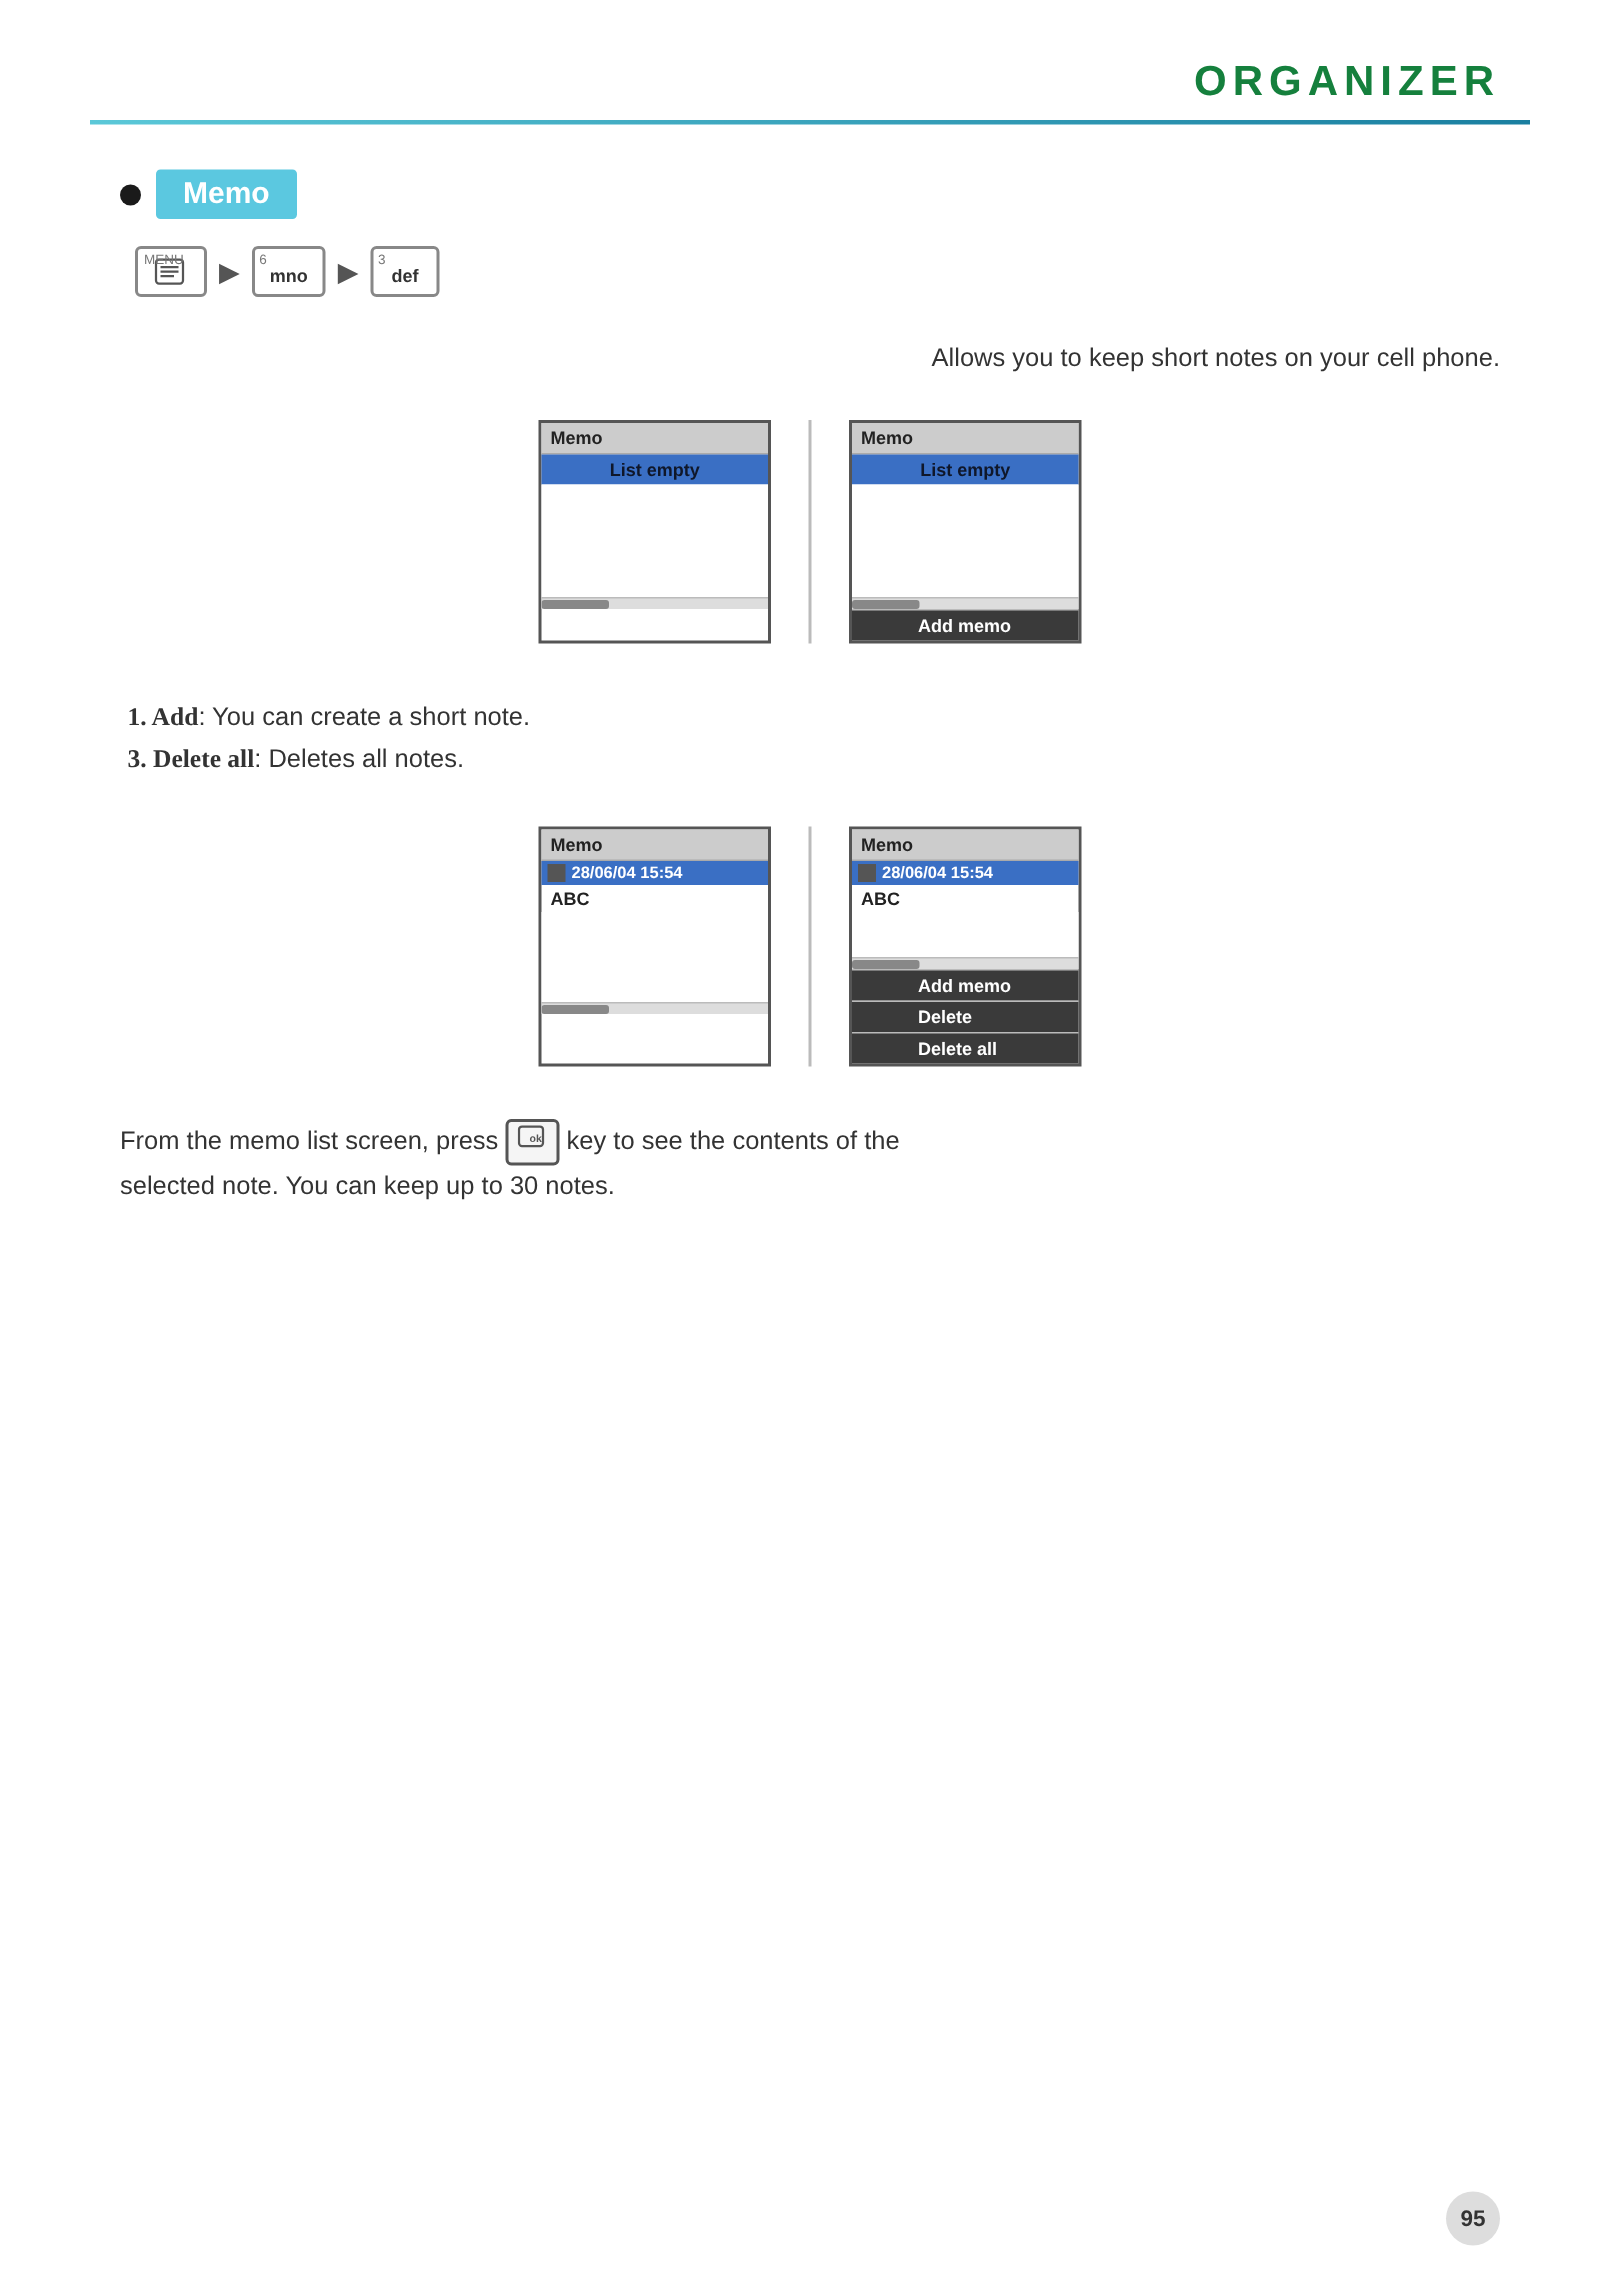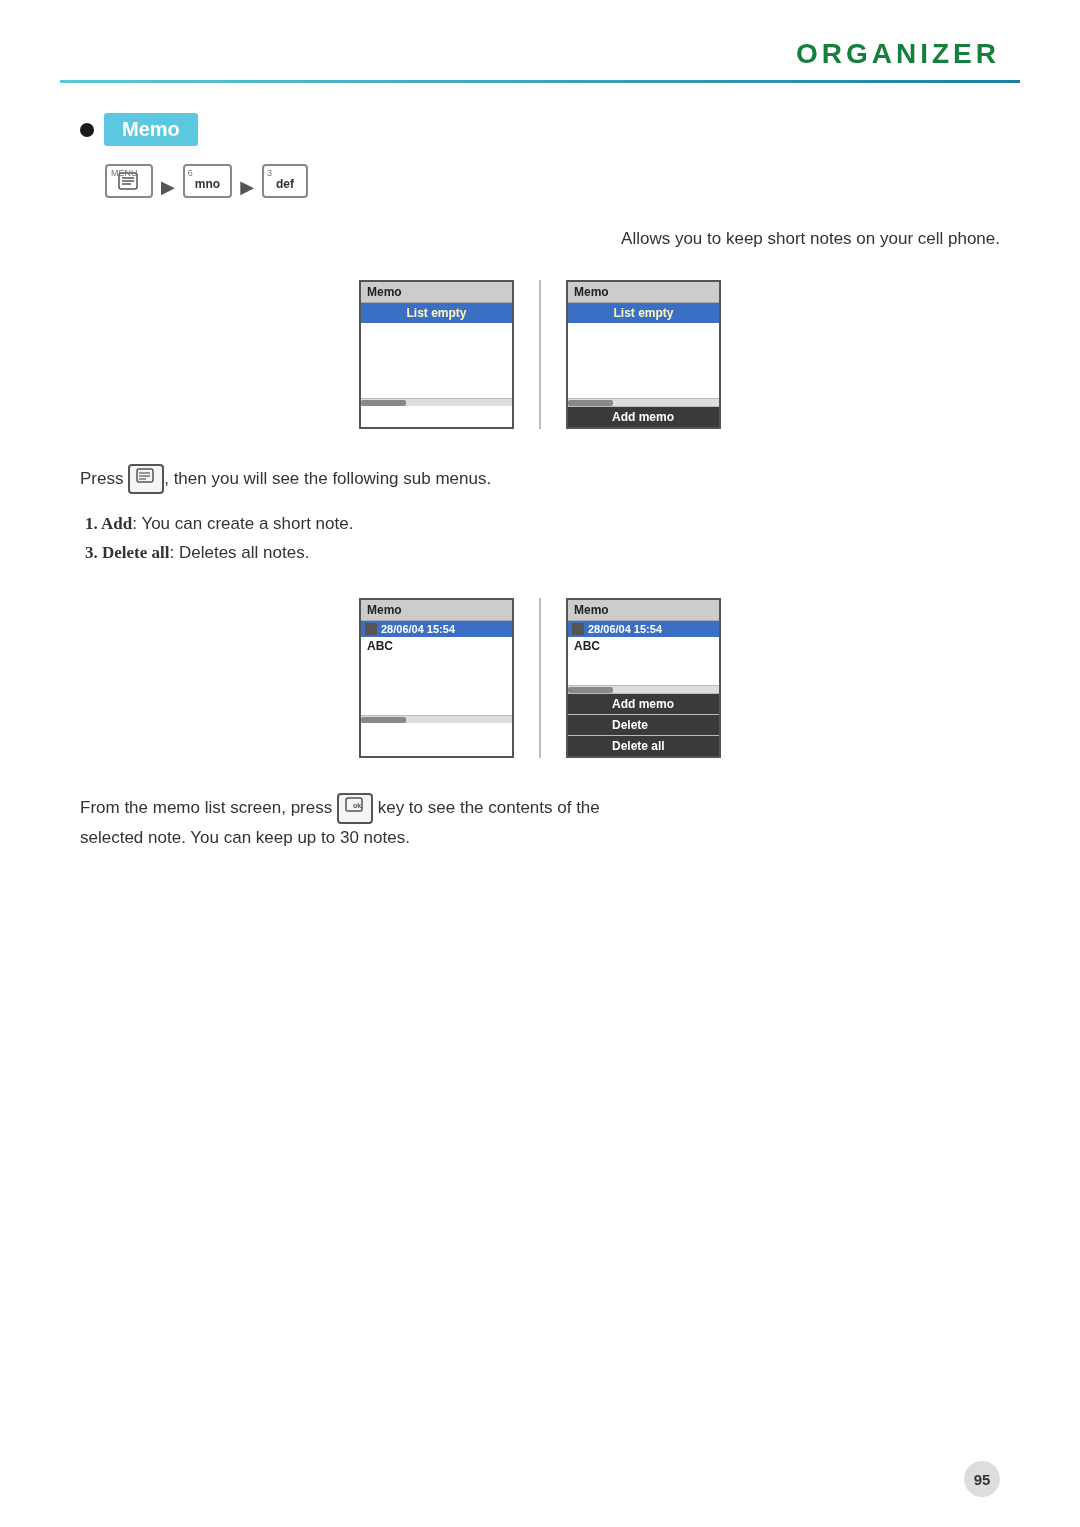--- a/index.html
+++ b/index.html
@@ -57,23 +57,23 @@
     }
     .memo-title-text {
       font-size: 20px;
       font-weight: bold;
       color: #fff;
     }
 
     
     .nav-icons {
       display: flex;
-      align-items: flex-end;
+      align-items: center;
       margin-bottom: 28px;
-      margin-left: 25px;
+      margin-left: 10px;
       gap: 0;
     }
     .nav-icon-box {
       border: 2px solid #888;
       border-radius: 4px;
       padding: 5px 10px;
       background: #fff;
       font-size: 13px;
       color: #444;
       display: flex;
@@ -122,21 +122,21 @@
     .phone-screen .screen-title-bar {
       background: #ccc;
       padding: 3px 6px;
       font-size: 12px;
       font-weight: bold;
       color: #222;
       border-bottom: 1px solid #aaa;
     }
     .phone-screen .screen-highlight {
       background: #3a6fc4;
-      color: #fef9c3;
+      color: #0f172a;
       padding: 3px 6px;
       font-size: 12px;
       font-weight: bold;
       text-align: center;
     }
     .phone-screen .screen-body {
       min-height: 80px;
       background: #fff;
       padding: 4px;
     }
@@ -314,30 +314,20 @@
 
     <div class="phone-screen">
       <div class="screen-title-bar">Memo</div>
       <div class="screen-highlight">List empty</div>
       <div class="screen-body" style="min-height:75px;"></div>
       <div class="screen-scrollbar"></div>
       <div class="screen-menu-item highlighted">Add memo</div>
     </div>
   </div>
 
-  <p class="instruction">
-    Press <span class="press-icon">
-      <svg width="20" height="16" viewBox="0 0 20 16">
-        <rect x="1" y="1" width="16" height="13" rx="2" fill="none" stroke="#555" stroke-width="1.5"></rect>
-        <line x1="3" y1="5" x2="14" y2="5" stroke="#555" stroke-width="1.2"></line>
-        <line x1="3" y1="8" x2="14" y2="8" stroke="#555" stroke-width="1.2"></line>
-        <line x1="3" y1="11" x2="10" y2="11" stroke="#555" stroke-width="1.2"></line>
-      </svg>
-    </span>, then you will see the following sub menus.
-  </p>
 
   <div class="steps">
     <p class="step"><strong>1. Add</strong>: You can create a short note.</p>
     <p class="step"><strong>3. Delete all</strong>: Deletes all notes.</p>
   </div>
 
   <div class="screens-row2">
 
     <div class="phone-screen">
       <div class="screen-title-bar">Memo</div>

